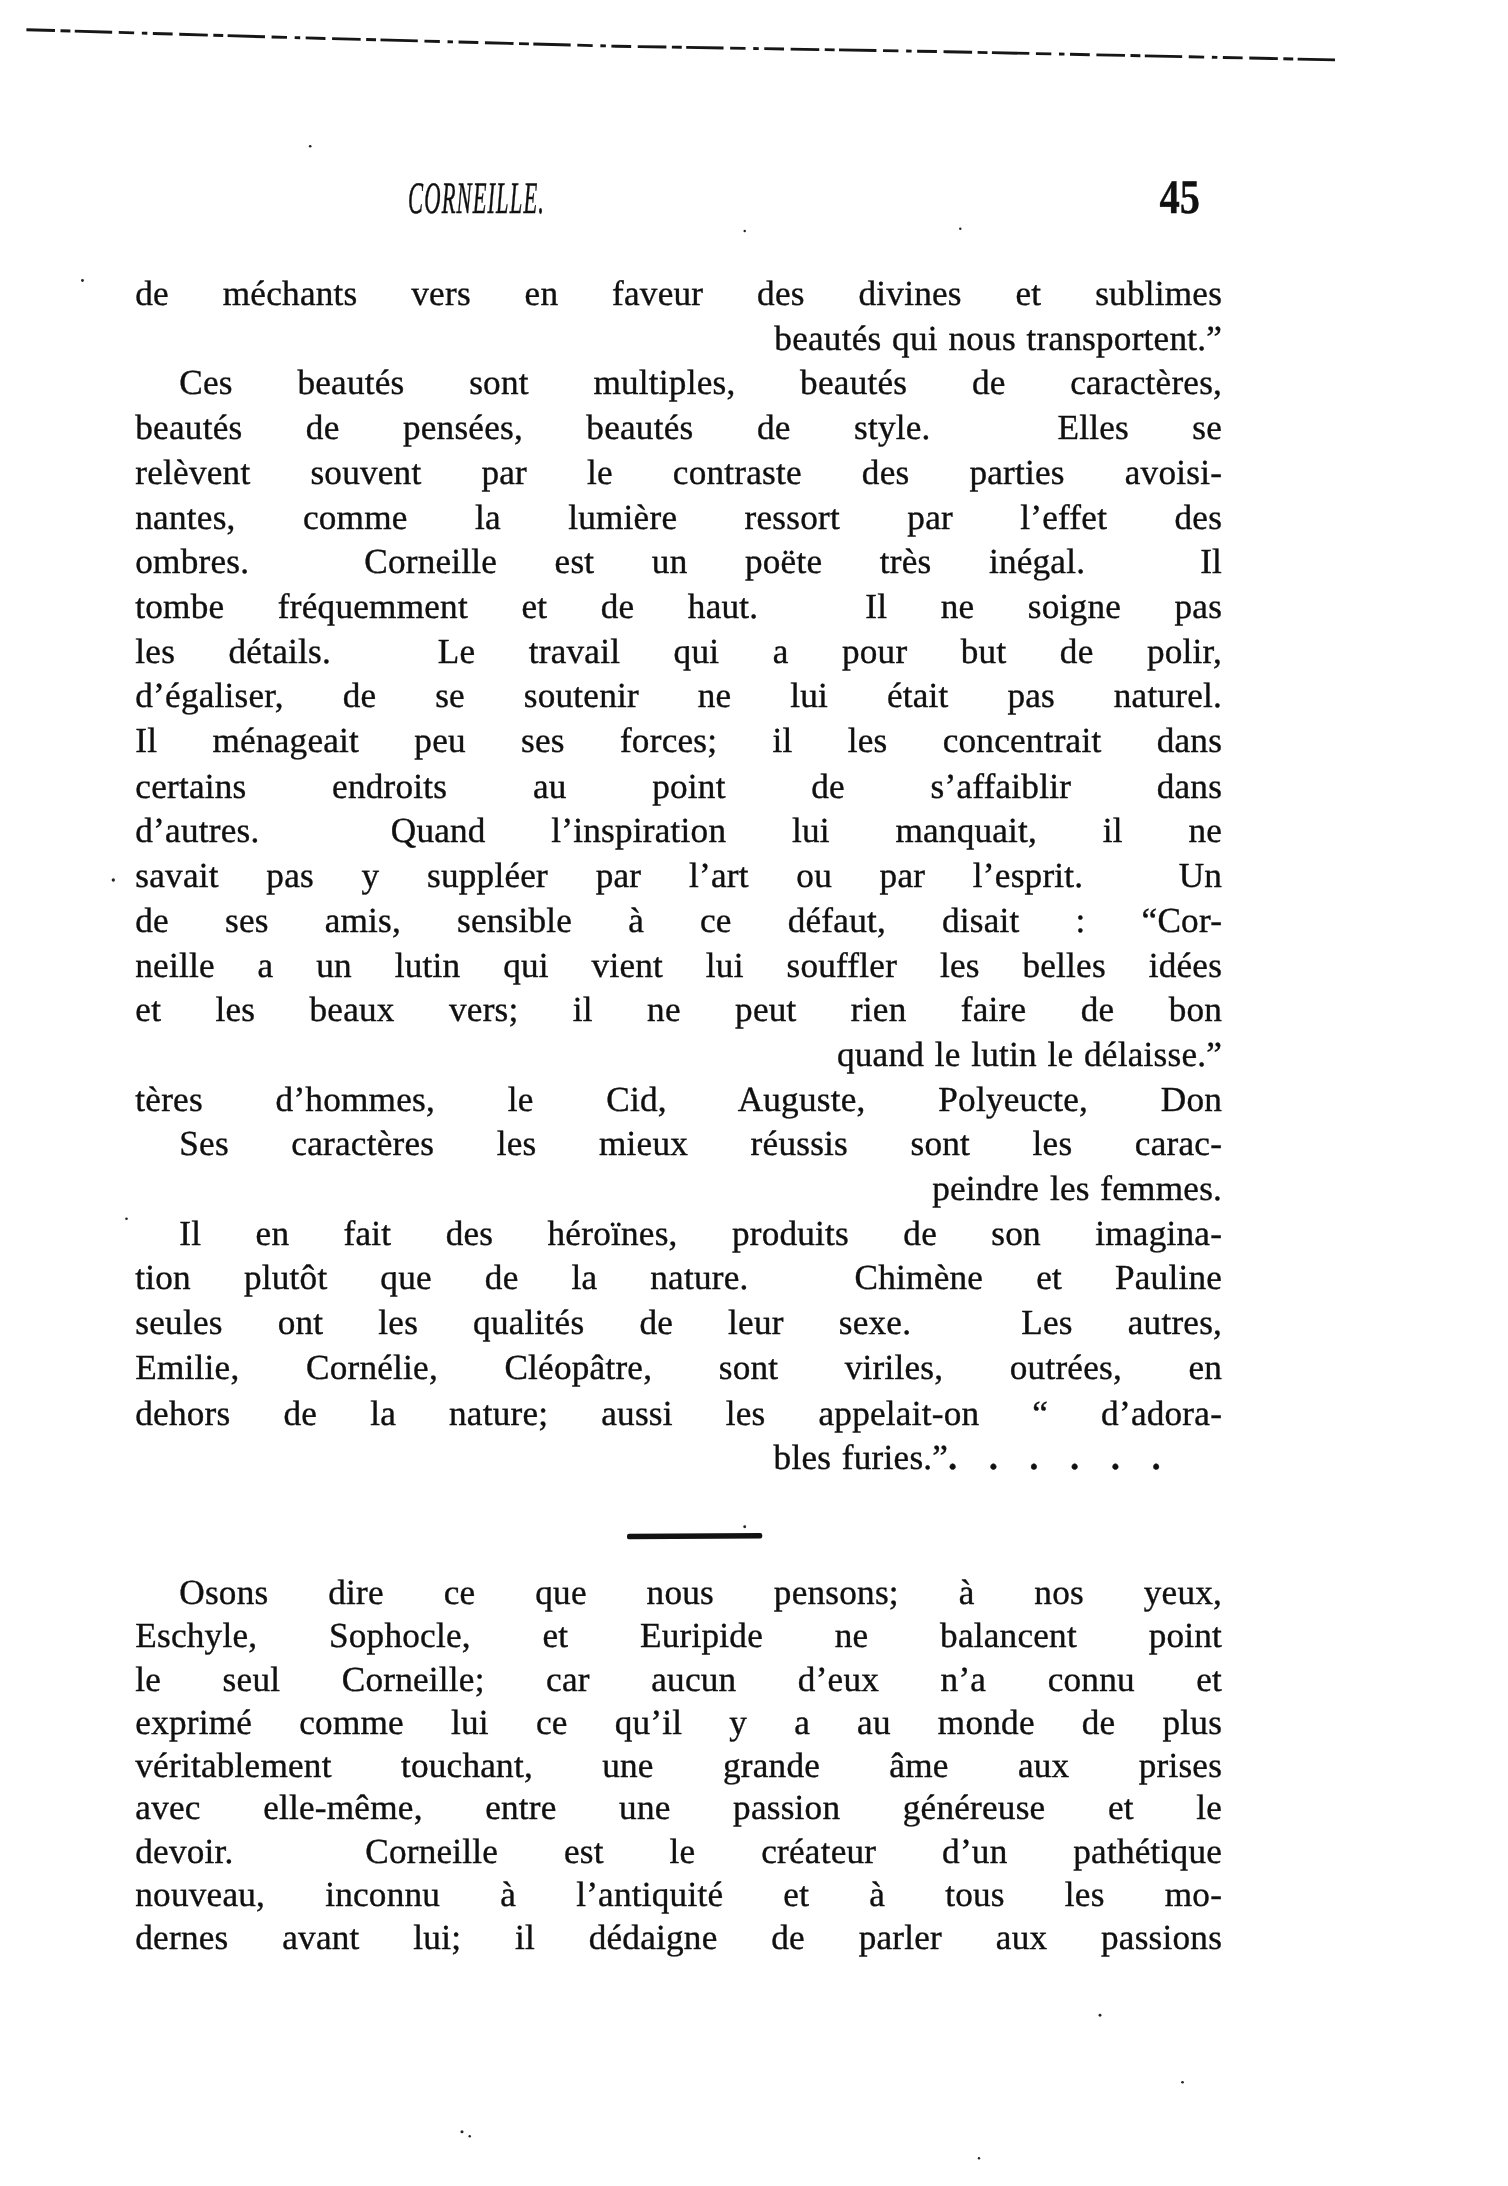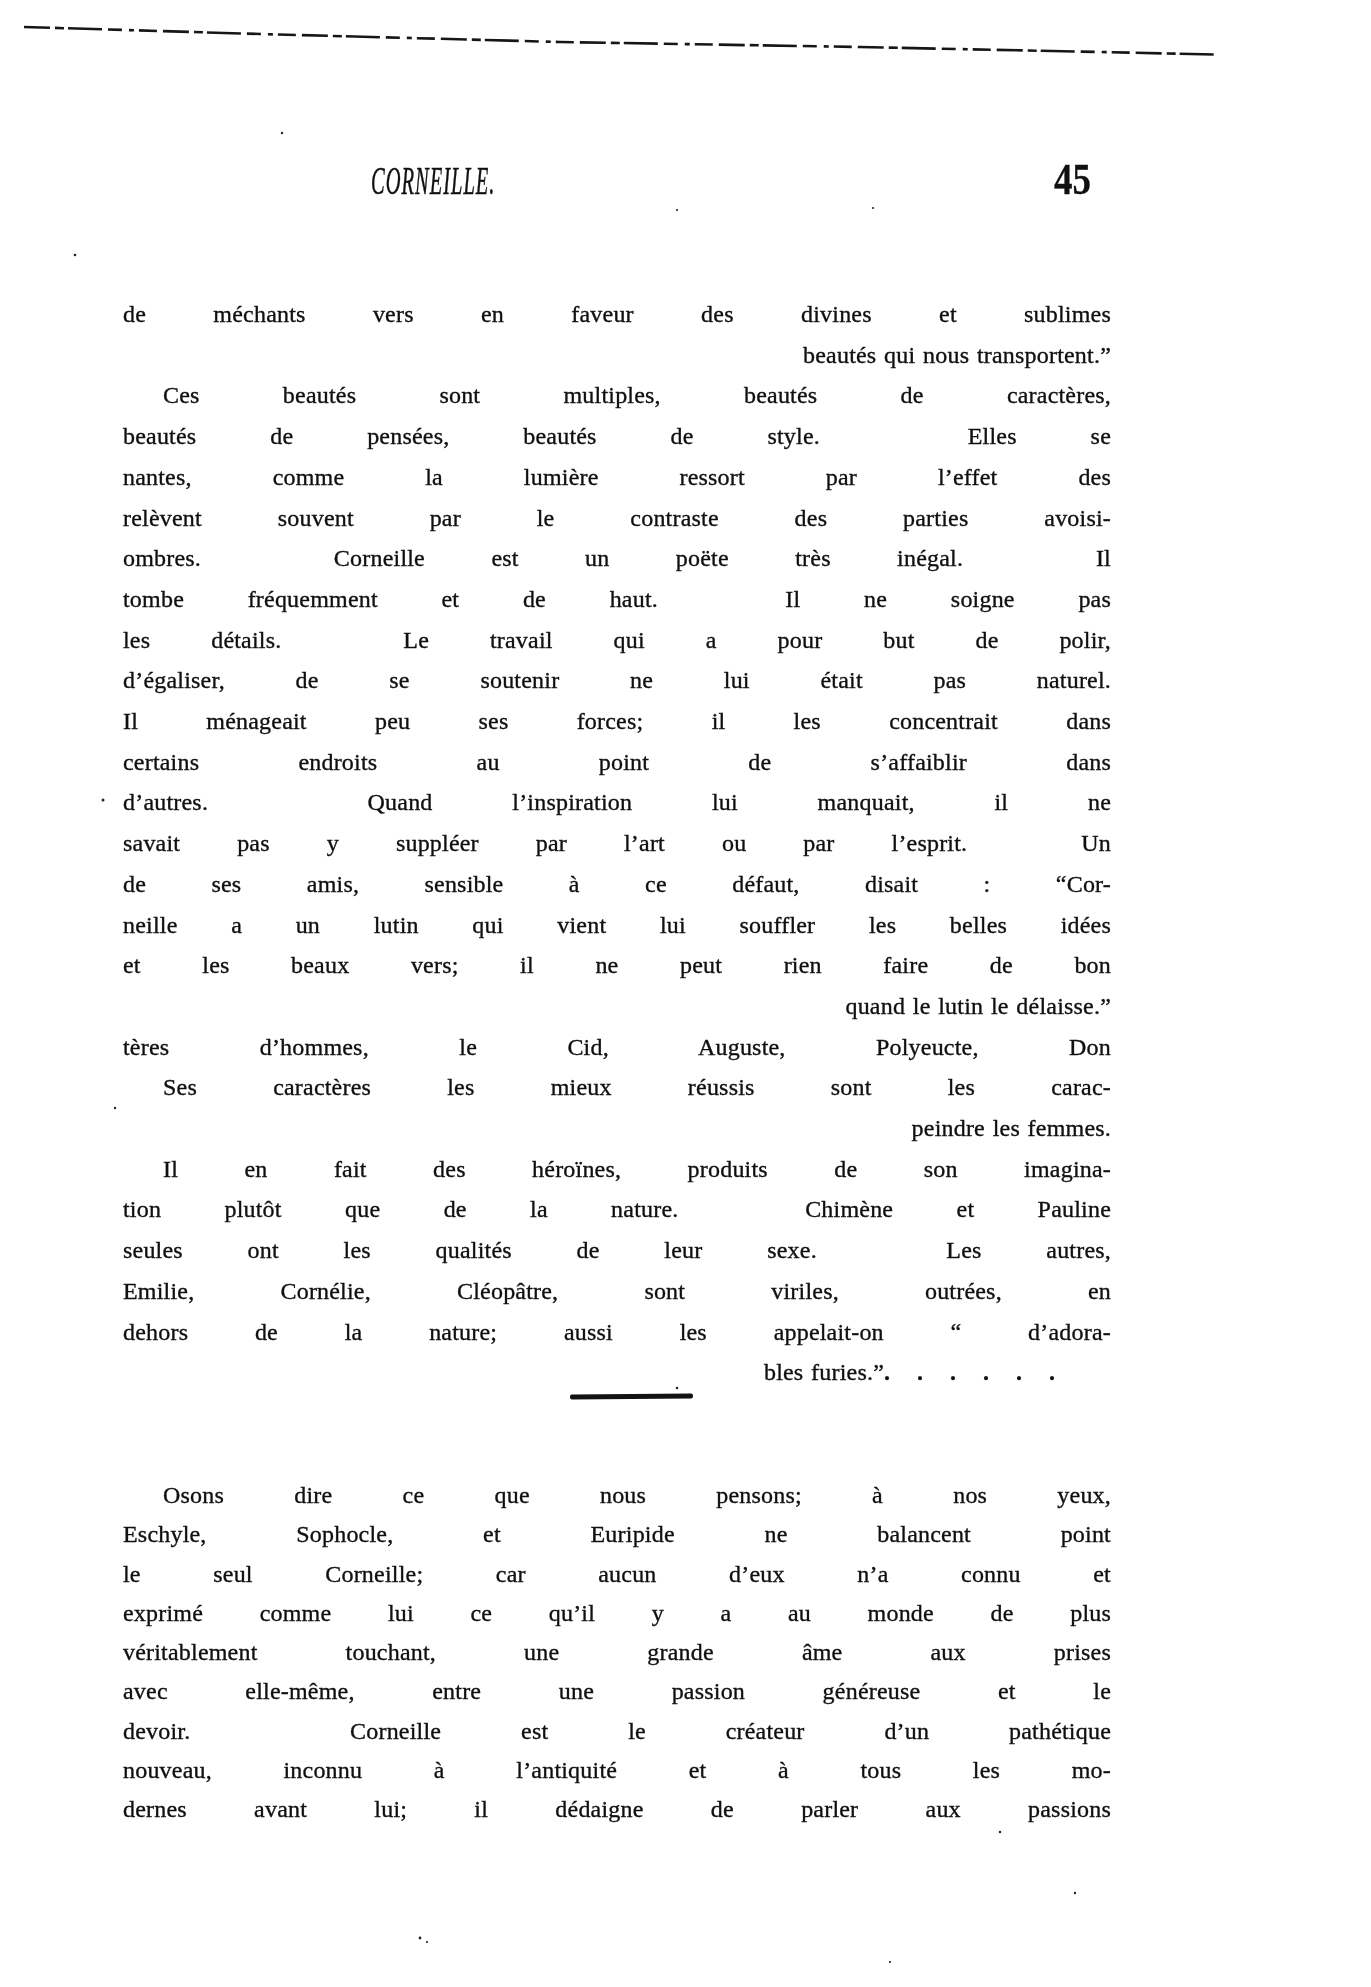--- a/index.html
+++ b/index.html
@@ -12,22 +12,22 @@
     position:absolute;left:371px;top:160px;font-style:italic;font-size:41px;
     letter-spacing:2px;white-space:nowrap;transform:scaleX(.5);transform-origin:left top;
     -webkit-text-stroke:.5px #101010;line-height:1;
   }
   .page-num{
     position:absolute;left:1054px;top:158px;font-size:44px;font-weight:bold;
     transform:scaleX(.84);transform-origin:left top;line-height:1;
     -webkit-text-stroke:.3px #101010;
   }
   .sec{
-    position:absolute;left:123px;width:988px;font-size:24px;
-    -webkit-text-stroke:.35px #101010;word-spacing:1.5px;letter-spacing:.2px;margin-top:48px;
+    position:absolute;left:123px;width:988px;font-size:32px;
+    -webkit-text-stroke:.35px #101010;word-spacing:1.5px;letter-spacing:.2px;
   }
   .sec1{top:246px;line-height:40.7px;}
   .sec2{top:1428px;line-height:39.3px;}
   .line{text-align:right;}
   .j{text-align:justify;text-align-last:justify;}
   .ind{text-indent:40px;}
   .split{display:flex;justify-content:flex-end;align-items:baseline;text-align:left;text-align-last:auto;}
   .split .dots{margin-right:54px;font-weight:bold;word-spacing:17px;letter-spacing:2px;white-space:nowrap;}
   .divider{
     position:absolute;left:570px;top:1394px;width:123px;height:4.5px;
@@ -93,22 +93,22 @@
   </svg>
 
   <div class="head-title">CORNEILLE.</div>
   <div class="page-num">45</div>
 
   <div class="sec sec1">
     <div class="line j">de méchants vers en faveur des divines et sublimes</div>
     <div class="line">beautés qui nous transportent.”</div>
     <div class="line j ind">Ces beautés sont multiples, beautés de caractères,</div>
     <div class="line j">beautés de pensées, beautés de style.&nbsp; Elles se</div>
+    <div class="line j">relèvent souvent par le contraste des parties avoisi-</div>
     <div class="line j">nantes, comme la lumière ressort par l’effet des</div>
-    <div class="line j">relèvent souvent par le contraste des parties avoisi-</div>
     <div class="line j">ombres.&nbsp; Corneille est un poëte très inégal.&nbsp; Il</div>
     <div class="line j">tombe fréquemment et de haut.&nbsp; Il ne soigne pas</div>
     <div class="line j">les détails.&nbsp; Le travail qui a pour but de polir,</div>
     <div class="line j">d’égaliser, de se soutenir ne lui était pas naturel.</div>
     <div class="line j">Il ménageait peu ses forces; il les concentrait dans</div>
     <div class="line j">certains endroits au point de s’affaiblir dans</div>
     <div class="line j">d’autres.&nbsp; Quand l’inspiration lui manquait, il ne</div>
     <div class="line j">savait pas y suppléer par l’art ou par l’esprit.&nbsp; Un</div>
     <div class="line j">de ses amis, sensible à ce défaut, disait&nbsp;: “Cor-</div>
     <div class="line j">neille a un lutin qui vient lui souffler les belles idées</div>

